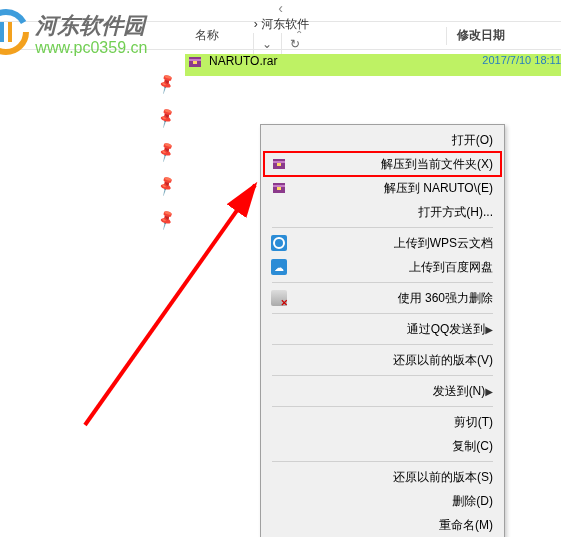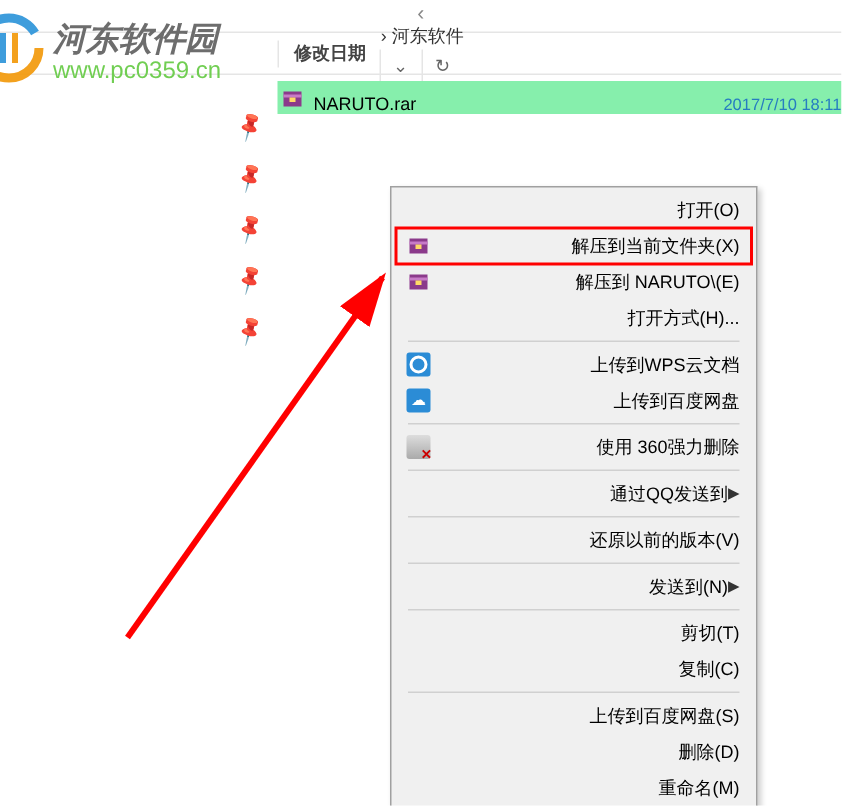--- a/index.html
+++ b/index.html
@@ -16,21 +16,21 @@
 .name-col { flex: 1; padding-left: 10px; color: #444; position: relative; }
 .name-col .sort { position: absolute; left: 110px; top: 2px; color: #888; font-size: 10px; }
 .divider { width: 1px; height: 18px; background: #e5e5e5; }
 .date-col { width: 114px; padding-left: 10px; color: #444; font-weight: bold; }
 
 .content { position: relative; height: 487px; }
 .pin-area { position: absolute; left: 0; top: 0; width: 185px; }
 .pin { position: absolute; left: 158px; color: #999; font-size: 14px; transform: rotate(-30deg); }
 .pin1 { top: 26px; } .pin2 { top: 60px; } .pin3 { top: 94px; } .pin4 { top: 128px; } .pin5 { top: 162px; }
 
-.file-row { position: absolute; left: 185px; top: 4px; right: 0; height: 22px; display: flex; align-items: flex-end; background: #86efac; }
+.file-row { position: absolute; left: 185px; top: 4px; right: 0; height: 22px; display: flex; align-items: flex-start; background: #bef264; }
 .file-row .rar-icon { width: 18px; height: 18px; margin-left: 2px; }
 .file-row .fname { margin-left: 4px; color: #000; flex: 1; }
 .file-row .fdate { color: #267dc0; font-size: 11px; }
 
 .rar-icon { display: inline-block; position: relative; }
 .rar-icon svg { width: 16px; height: 16px; }
 
 .context-menu { position: absolute; left: 260px; top: 74px; width: 245px; background: #f0f0f0; border: 1px solid #a0a0a0; box-shadow: 2px 2px 4px rgba(0,0,0,0.2); padding: 3px; }
 .context-menu .mi { height: 24px; display: flex; align-items: center; padding: 0 8px 0 4px; color: #000; text-align: right; }
 .context-menu .mi .ico { width: 22px; display: flex; align-items: center; justify-content: center; }
@@ -60,20 +60,24 @@
   <div class="back">‹</div>
   <div class="path">› 河东软件</div>
   <div class="controls">
     <div class="ctrl">⌄</div>
     <div class="ctrl">↻</div>
   </div>
 </div>
 
 <div class="header-row">
   <div class="pin-col"></div>
+  <div class="name-col">
+    <span>名称</span>
+    <span class="sort">⌃</span>
+  </div>
   <div class="divider"></div>
   <div class="date-col">修改日期</div>
 </div>
 
 <div class="content">
   <div class="pin-area">
     <div class="pin pin1">📌</div>
     <div class="pin pin2">📌</div>
     <div class="pin pin3">📌</div>
     <div class="pin pin4">📌</div>
@@ -163,21 +167,21 @@
       <span class="ico"></span>
         <span class="lbl">剪切(T)</span>
     </div>
     <div class="mi">
       <span class="ico"></span>
         <span class="lbl">复制(C)</span>
     </div>
     <div class="sep"></div>
     <div class="mi">
       <span class="ico"></span>
-        <span class="lbl">上传到百度网盘(S)</span>
+        <span class="lbl">还原以前的版本(S)</span>
     </div>
     <div class="mi">
       <span class="ico"></span>
         <span class="lbl">删除(D)</span>
     </div>
     <div class="mi">
       <span class="ico"></span>
         <span class="lbl">重命名(M)</span>
     </div>
 

